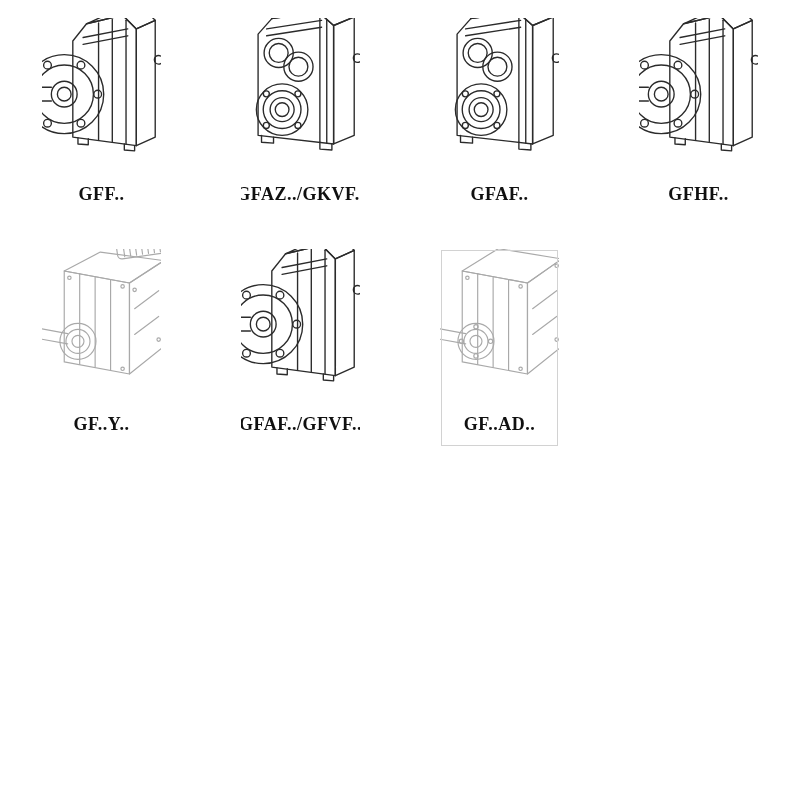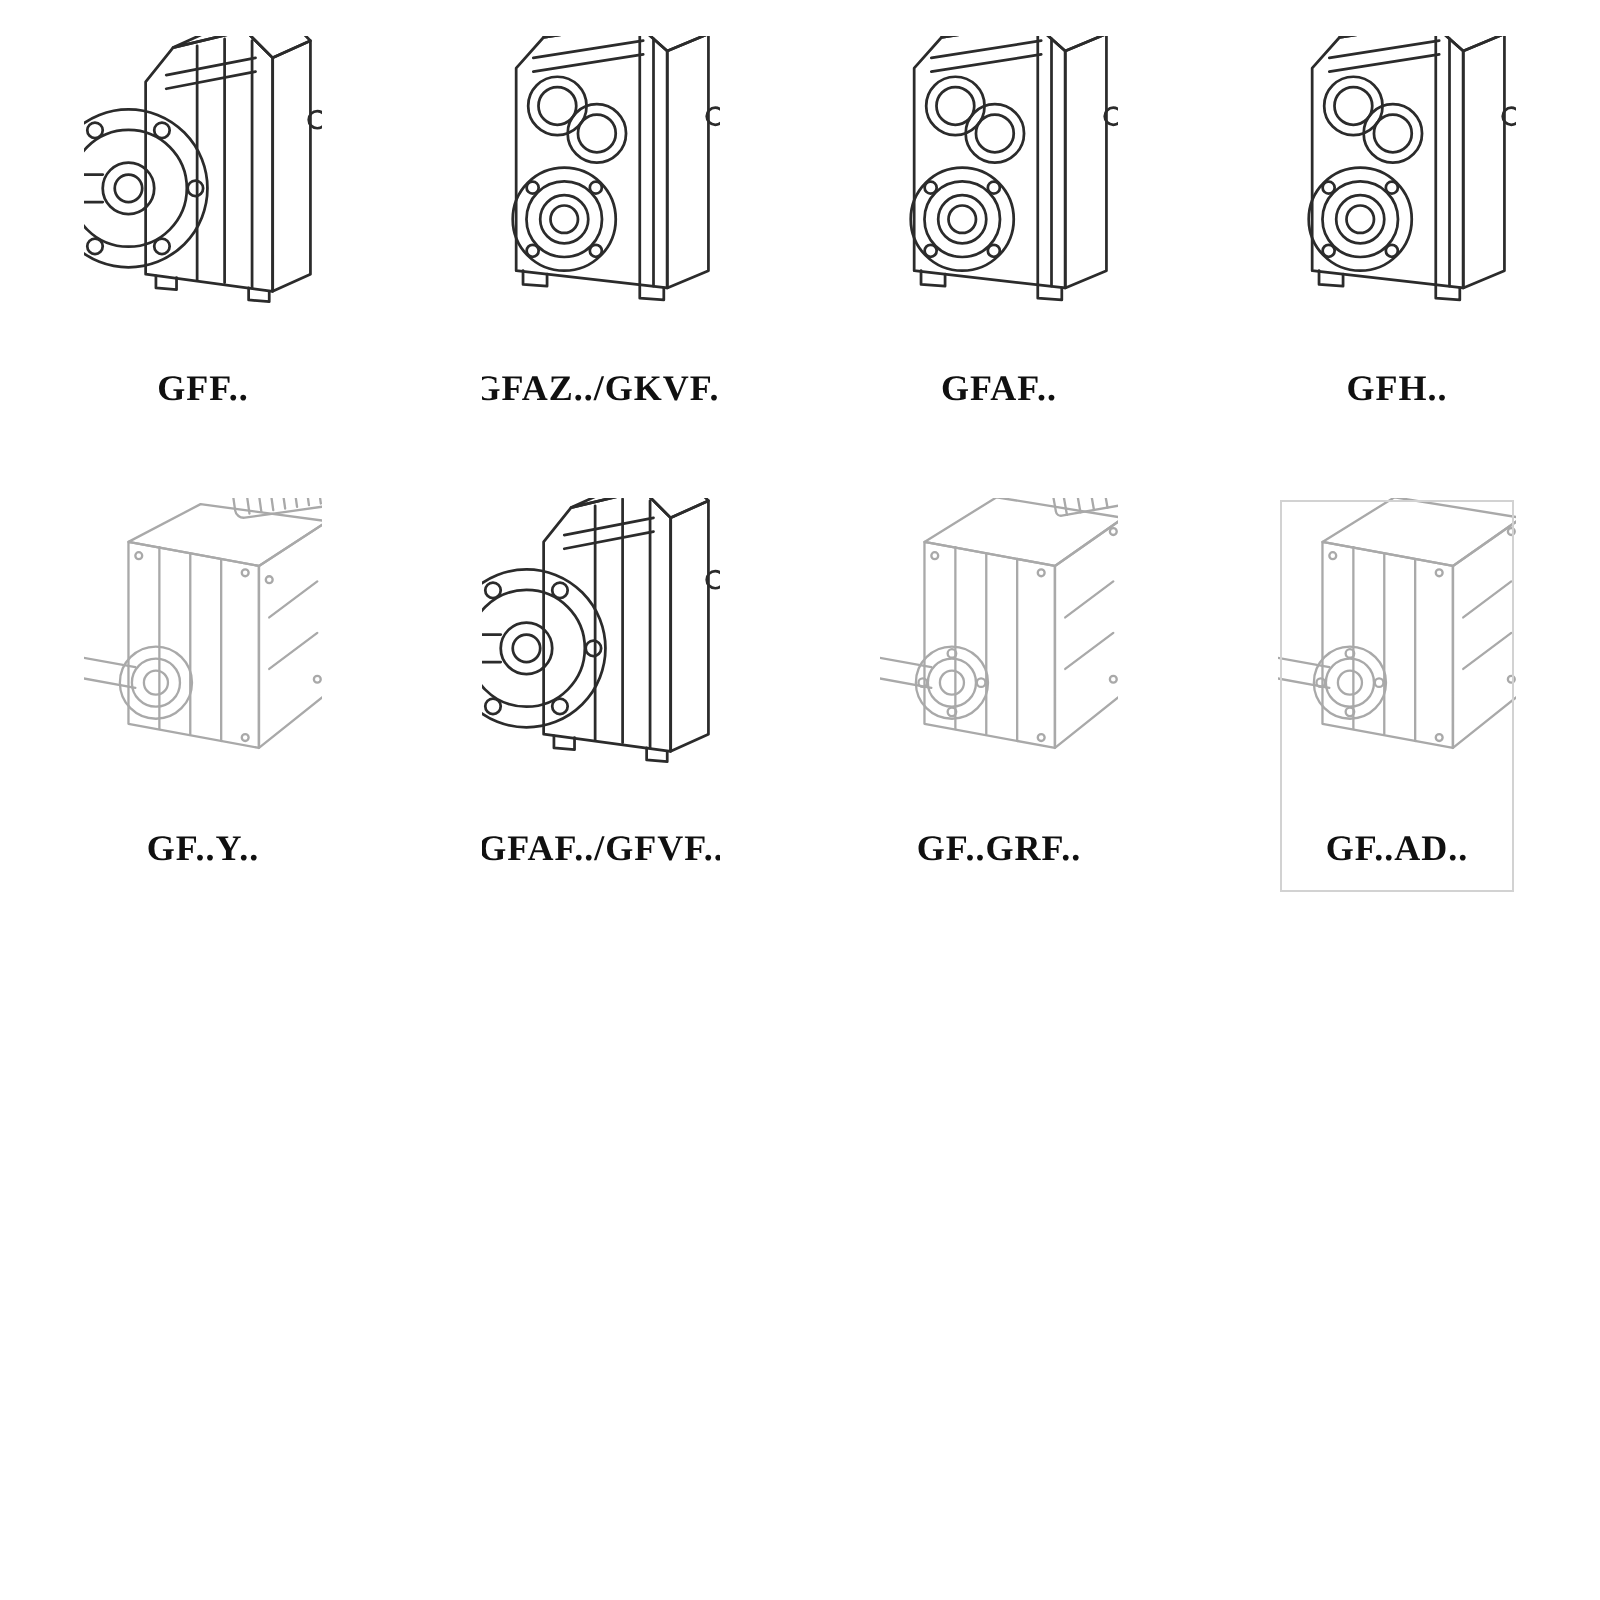--- a/index.html
+++ b/index.html
@@ -247,51 +247,45 @@
     <figcaption class="label">GFAZ../GKVF..</figcaption>
   </figure>
 
   <figure class="cell">
     <svg class="drawing dark" viewBox="0 0 200 240">
         <use href="#gb-bores" xlink:href="#gb-bores"></use>
       </svg>
     <figcaption class="label">GFAF..</figcaption>
   </figure>
 
-
-  <figure class="cell">
-    <svg class="drawing dark" viewBox="0 0 200 240">
-        <use href="#gb-bores" xlink:href="#gb-bores"></use>
-      </svg>
-    <figcaption class="label">GFH..</figcaption>
-  </figure>
+  <figure class="cell">
+    <svg class="drawing dark" viewBox="0 0 200 240">
+        <use href="#gb-flange" xlink:href="#gb-flange"></use>
+      </svg>
+    <figcaption class="label">GFHF..</figcaption>
+  </figure>
+
 
 
 
   <figure class="cell">
     <svg class="drawing light" viewBox="0 0 200 240">
         <use href="#gb-motor" xlink:href="#gb-motor"></use>
       </svg>
     <figcaption class="label">GF..Y..</figcaption>
   </figure>
 
   <figure class="cell">
     <svg class="drawing dark" viewBox="0 0 200 240">
         <use href="#gb-flange" xlink:href="#gb-flange"></use>
       </svg>
     <figcaption class="label">GFAF../GFVF..</figcaption>
   </figure>
 
 
-  <figure class="cell">
-    <svg class="drawing light" viewBox="0 0 200 240">
-        <use href="#gb-side-block" xlink:href="#gb-side-block"></use>
-      </svg>
-    <figcaption class="label">GF..GRF..</figcaption>
-  </figure>
 
   <figure class="cell boxed">
     <svg class="drawing light" viewBox="0 0 200 240">
         <use href="#gb-side-shaft" xlink:href="#gb-side-shaft"></use>
       </svg>
     <figcaption class="label">GF..AD..</figcaption>
   </figure>
 
 </main>
 

